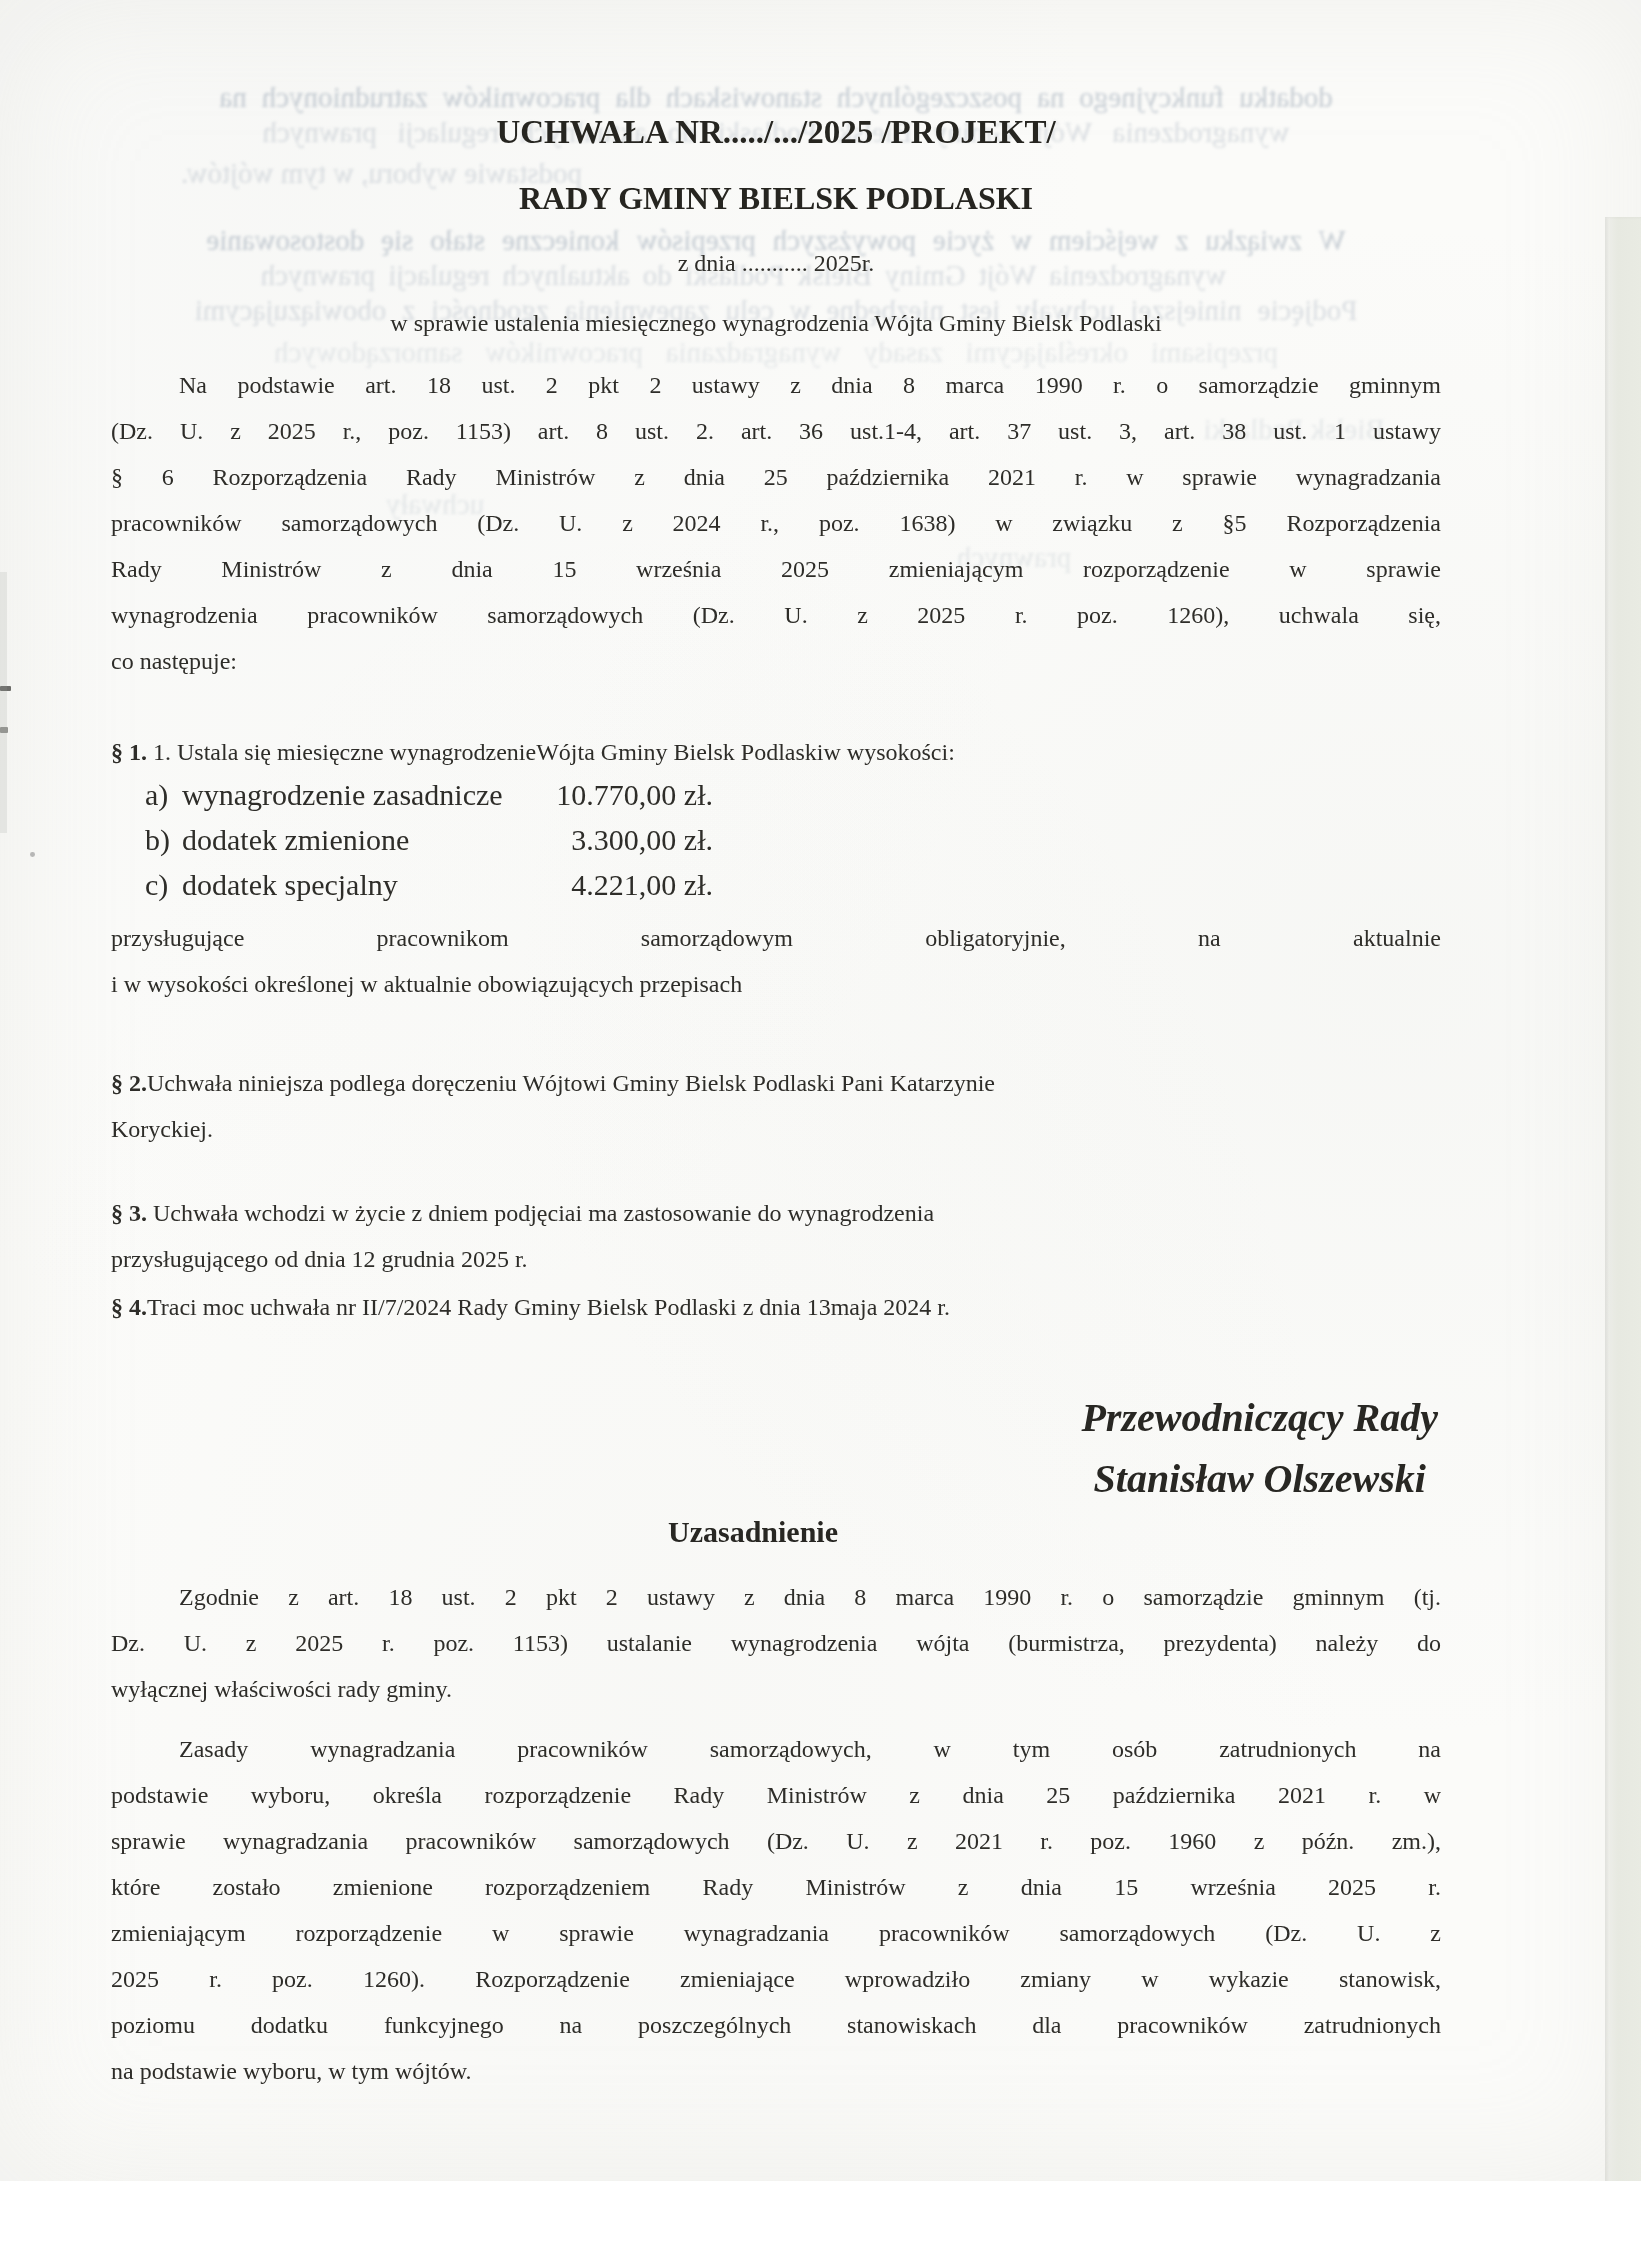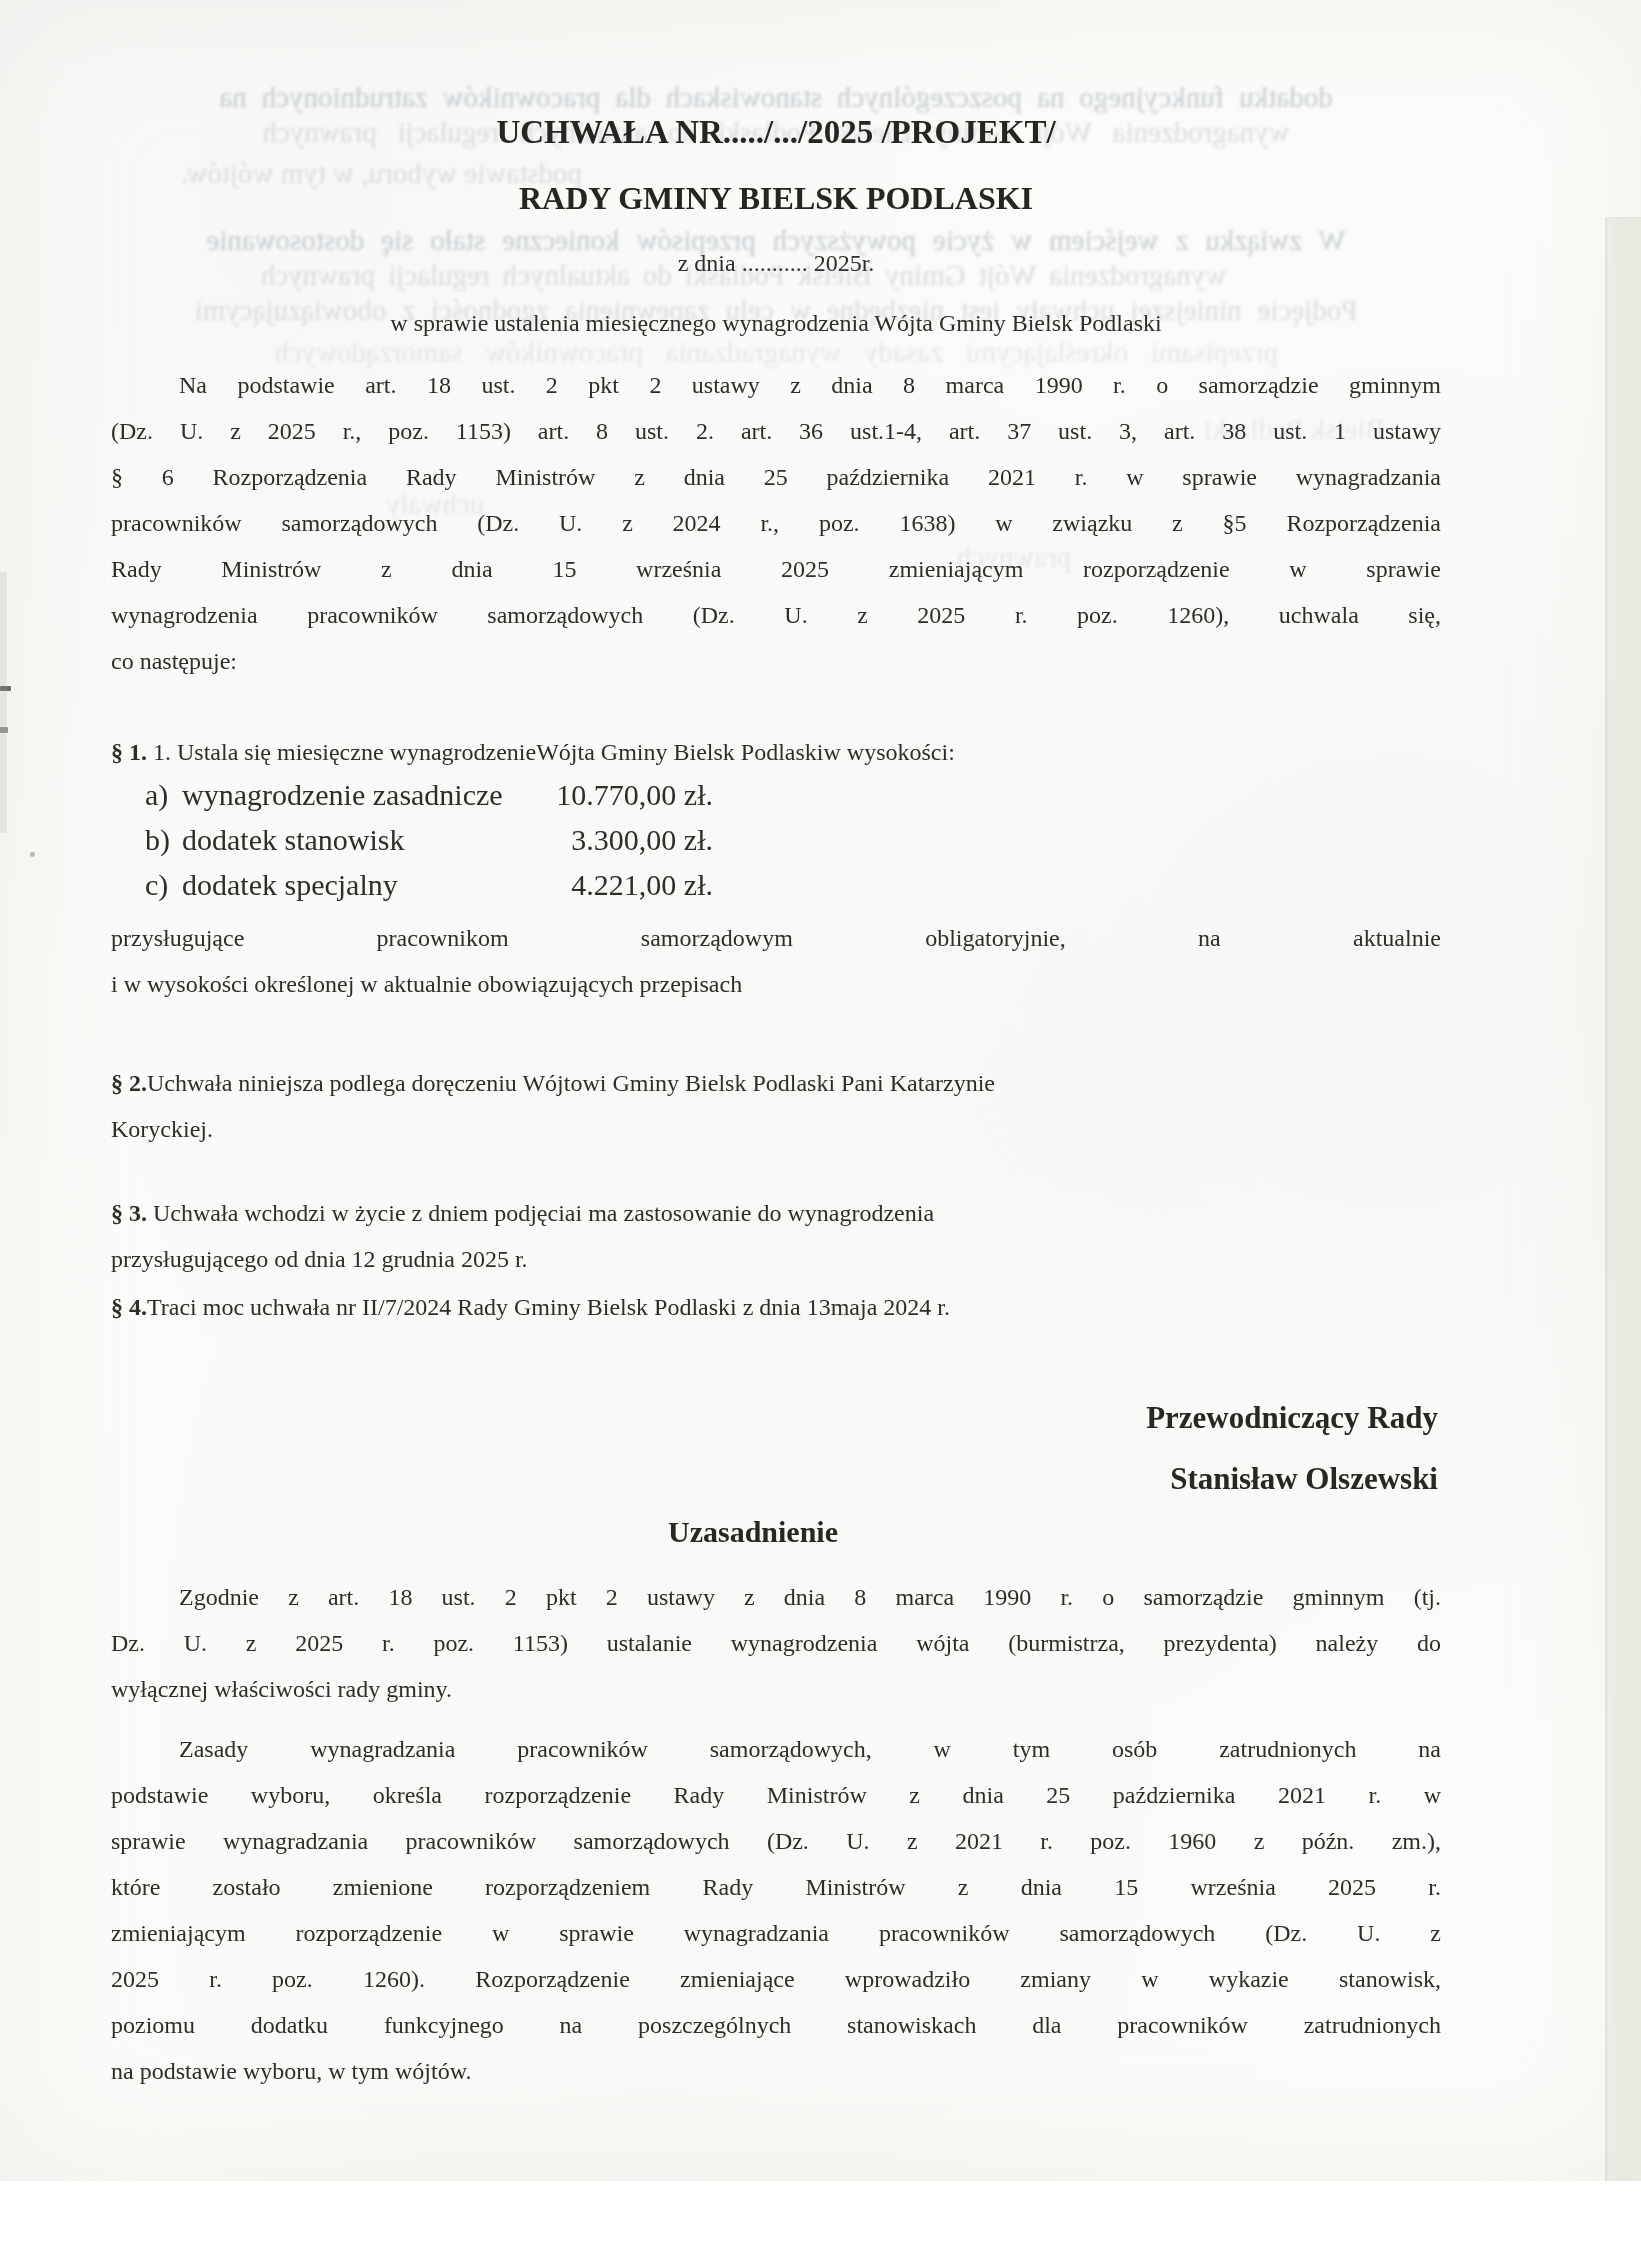--- a/index.html
+++ b/index.html
@@ -31,21 +31,21 @@
   .par1intro{top:729px;}
   .salary{position:absolute;left:145px;top:772px;width:1294px;font-size:30px;}
   .srow{display:flex;line-height:45px;}
   .smark{width:37px;}
   .slabel{width:357px;}
   .samount{width:174px;text-align:right;}
   .point2{top:915px;}
   .par2{top:1060px;}
   .par3{top:1190px;}
   .par4{top:1284px;}
-  .sig{position:absolute;right:203px;top:1387px;text-align:right;font-weight:bold;font-size:31px;line-height:61px;color:#282723;}
+  .sig{position:absolute;right:203px;top:1387px;text-align:center;font-weight:bold;font-size:40px;line-height:61px;color:#282723;font-style:italic;}
   .uzhead{position:absolute;left:111px;top:1511px;width:1284px;text-align:center;font-weight:bold;font-size:30px;line-height:42px;color:#282723;}
   .uzp1{top:1574px;}
   .uzp2{top:1726px;}
   
   .bleed{
     position:absolute;
     transform:scaleX(-1);
     filter:blur(1.4px);
     color:rgba(118,134,156,0.40);
     font-size:29px;line-height:33px;
@@ -106,21 +106,21 @@
   </div>
 
   <div class="salary">
     <div class="srow">
       <div class="smark">a)</div>
       <div class="slabel">wynagrodzenie zasadnicze</div>
       <div class="samount">10.770,00 zł.</div>
     </div>
     <div class="srow">
       <div class="smark">b)</div>
-      <div class="slabel">dodatek stanowisk</div>
+      <div class="slabel">dodatek zmienione</div>
       <div class="samount">3.300,00 zł.</div>
     </div>
     <div class="srow">
       <div class="smark">c)</div>
       <div class="slabel">dodatek specjalny</div>
       <div class="samount">4.221,00 zł.</div>
     </div>
   </div>
 
   <div class="blk point2 just">

